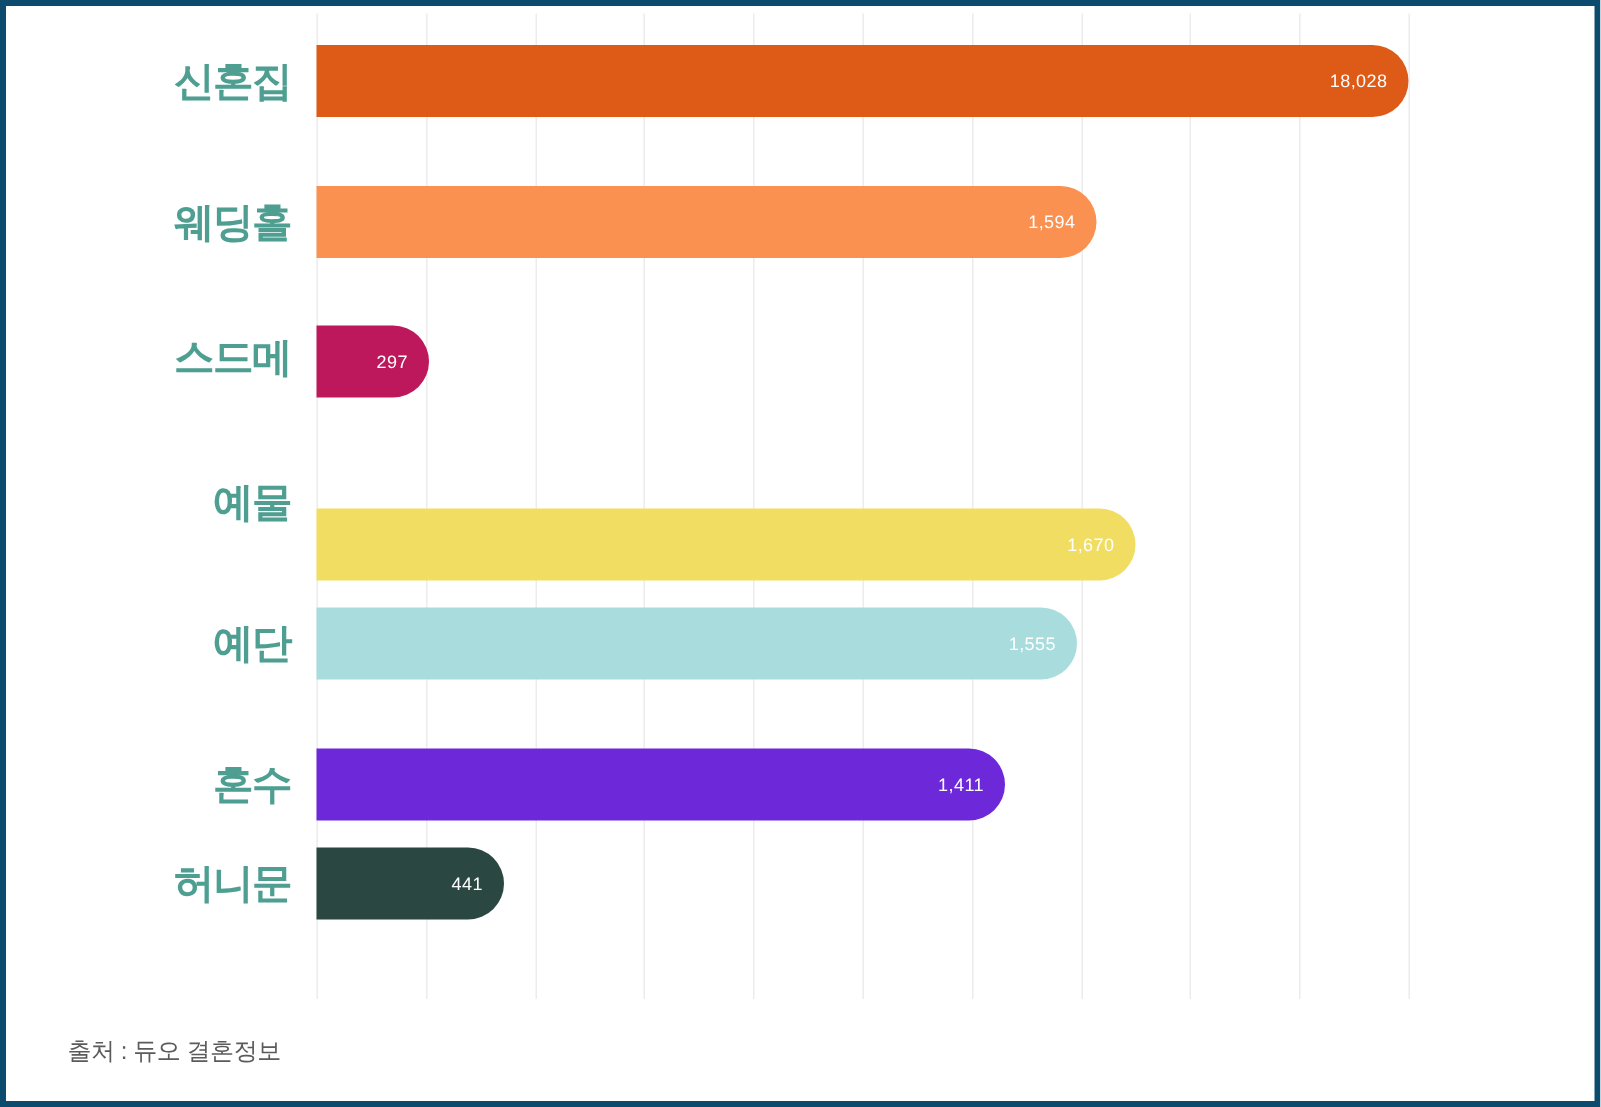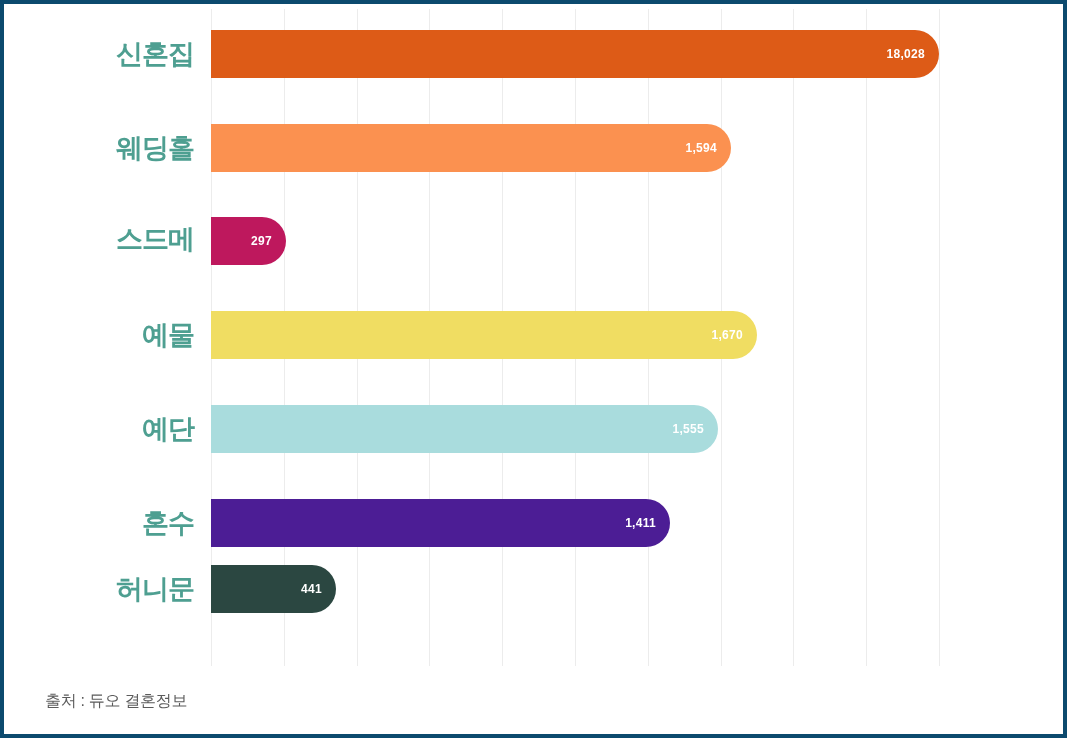--- a/index.html
+++ b/index.html
@@ -75,21 +75,21 @@
     border-radius: 0 24px 24px 0;
     box-sizing: border-box;
   }
   .bar-value {
     position: absolute;
     right: 14px;
     top: 0;
     height: 65px;
     line-height: 48px;
     font-size: 12px;
-    font-weight: bold;
+    font-weight: normal;
     color: #ffffff;
     letter-spacing: 0.3px;
     white-space: nowrap;
   }
   
   #source-note {
     position: absolute;
     left: 41px;
     top: 687px;
     font-size: 16px;
@@ -137,38 +137,38 @@
         <div class="bar-row" style="top: 208.4px;">
           <div class="cat-label" style="color: rgb(78, 159, 145); font-family: Liberation Mono, monospace;">스드메</div>
           <div class="bar-wrap" style="width: 75px;">
             <div class="bar" style="background: #be185d; width: 100%;">
               <span class="bar-value" style="color: rgb(255, 255, 255);">297</span>
             </div>
           </div>
         </div>
         <div class="bar-row" style="top: 302.1px;">
           <div class="cat-label" style="color: rgb(78, 159, 145);">예물</div>
-          <div class="bar-wrap" style="width: 546px;">
+          <div class="bar-wrap" style="width: 546px; margin-top: 28px;">
             <div class="bar" style="background: rgb(240, 221, 98); width: 100%;">
               <span class="bar-value" style="color: rgb(255, 255, 255);">1,670</span>
             </div>
           </div>
         </div>
         <div class="bar-row" style="top: 395.8px;">
           <div class="cat-label" style="color: rgb(78, 159, 145);">예단</div>
           <div class="bar-wrap" style="width: 507px;">
             <div class="bar" style="background: rgb(169, 220, 221); width: 100%;">
               <span class="bar-value" style="color: rgb(255, 255, 255);">1,555</span>
             </div>
           </div>
         </div>
         <div class="bar-row" style="top: 489.5px;">
           <div class="cat-label" style="color: rgb(78, 159, 145);">혼수</div>
           <div class="bar-wrap" style="width: 459px;">
-            <div class="bar" style="background: #4c1d95; width: 100%;">
+            <div class="bar" style="background: #6d28d9; width: 100%;">
               <span class="bar-value" style="color: rgb(255, 255, 255);">1,411</span>
             </div>
           </div>
         </div>
         <div class="bar-row" style="top: 556px;">
           <div class="cat-label" style="color: rgb(78, 159, 145);">허니문</div>
           <div class="bar-wrap" style="width: 125px;">
             <div class="bar" style="background: rgb(43, 71, 65); width: 100%;">
               <span class="bar-value" style="color: rgb(255, 255, 255);">441</span>
             </div>

